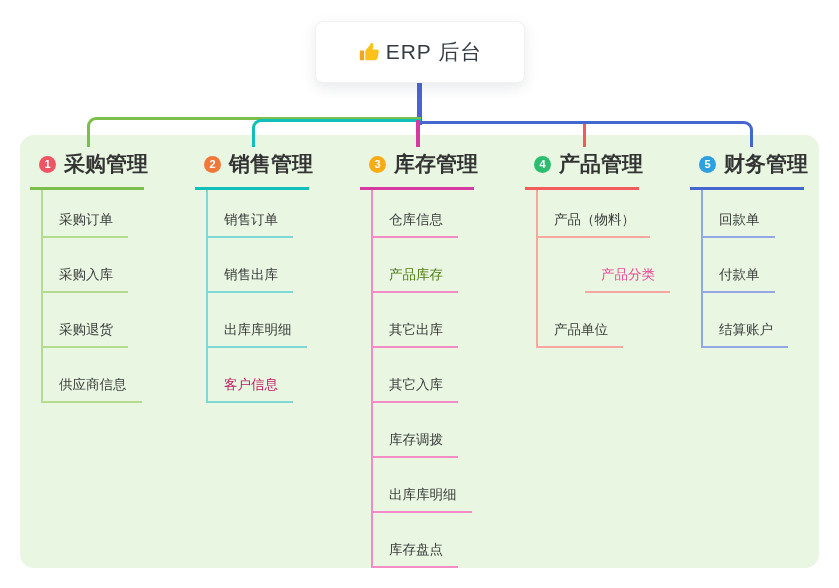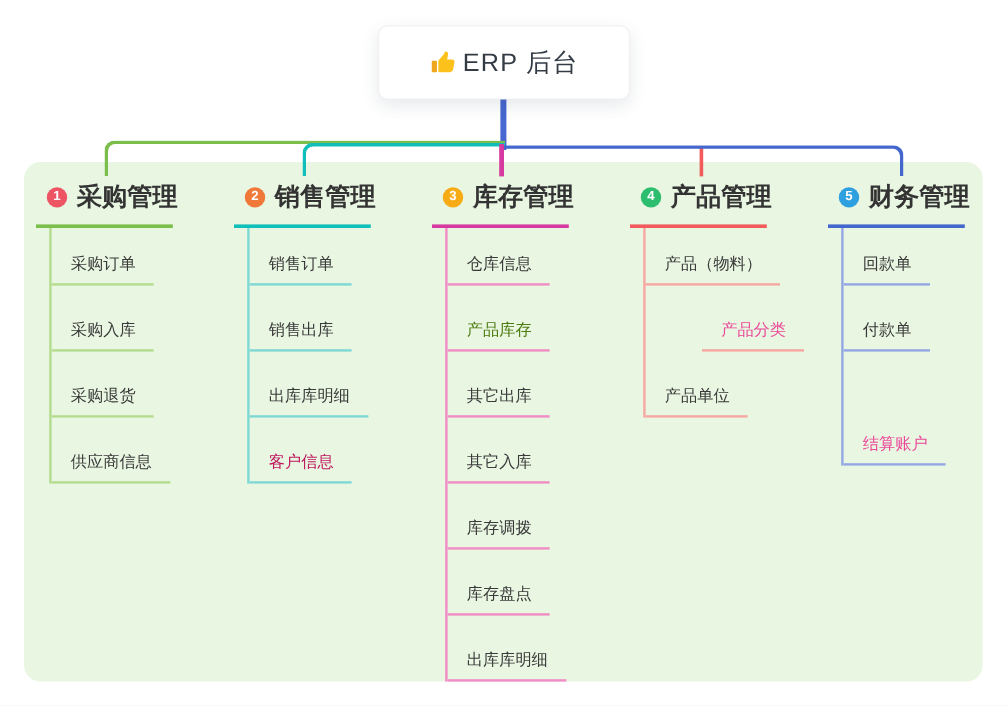--- a/index.html
+++ b/index.html
@@ -106,22 +106,22 @@
   <div class="branch-head" style="border-bottom-color: rgb(214, 58, 160);">
     <span class="badge" style="background: rgb(247, 172, 22);">3</span>
     <span class="branch-label">库存管理</span>
   </div>
   <div class="children" style="border-left-color: rgb(241, 140, 196);">
       <div class="child first" style="border-bottom-color: rgb(241, 140, 196); color: rgb(58, 58, 58);">仓库信息</div>
       <div class="child" style="border-bottom-color: rgb(241, 140, 196); color: #4d7c0f;">产品库存</div>
       <div class="child" style="border-bottom-color: rgb(241, 140, 196); color: rgb(58, 58, 58);">其它出库</div>
       <div class="child" style="border-bottom-color: rgb(241, 140, 196); color: rgb(58, 58, 58);">其它入库</div>
       <div class="child" style="border-bottom-color: rgb(241, 140, 196); color: rgb(58, 58, 58);">库存调拨</div>
+      <div class="child" style="border-bottom-color: rgb(241, 140, 196); color: rgb(58, 58, 58);">出库库明细</div>
       <div class="child" style="border-bottom-color: rgb(241, 140, 196); color: rgb(58, 58, 58);">库存盘点</div>
-      <div class="child" style="border-bottom-color: rgb(241, 140, 196); color: rgb(58, 58, 58);">出库库明细</div>
     </div>
 </div>
 
 <div class="branch b4">
   <div class="branch-head" style="border-bottom-color: rgb(241, 91, 91);">
     <span class="badge" style="background: rgb(45, 189, 110);">4</span>
     <span class="branch-label">产品管理</span>
   </div>
   <div class="children" style="border-left-color: rgb(247, 167, 161);">
       <div class="child first" style="border-bottom-color: rgb(247, 167, 161); color: rgb(58, 58, 58);">产品（物料）</div>
@@ -131,15 +131,15 @@
 </div>
 
 <div class="branch b5">
   <div class="branch-head" style="border-bottom-color: rgb(68, 103, 206);">
     <span class="badge" style="background: rgb(46, 159, 223);">5</span>
     <span class="branch-label">财务管理</span>
   </div>
   <div class="children" style="border-left-color: rgb(147, 167, 228); text-align: center;">
       <div class="child first" style="border-bottom-color: rgb(147, 167, 228); color: rgb(58, 58, 58);">回款单</div>
       <div class="child" style="border-bottom-color: rgb(147, 167, 228); color: rgb(58, 58, 58);">付款单</div>
-      <div class="child" style="border-bottom-color: rgb(147, 167, 228); color: #ec4899; margin-top: 40px;">结算账户</div>
+      <div class="child" style="border-bottom-color: rgb(147, 167, 228); color: #404040;">结算账户</div>
     </div>
 </div>
 
 </body></html>

